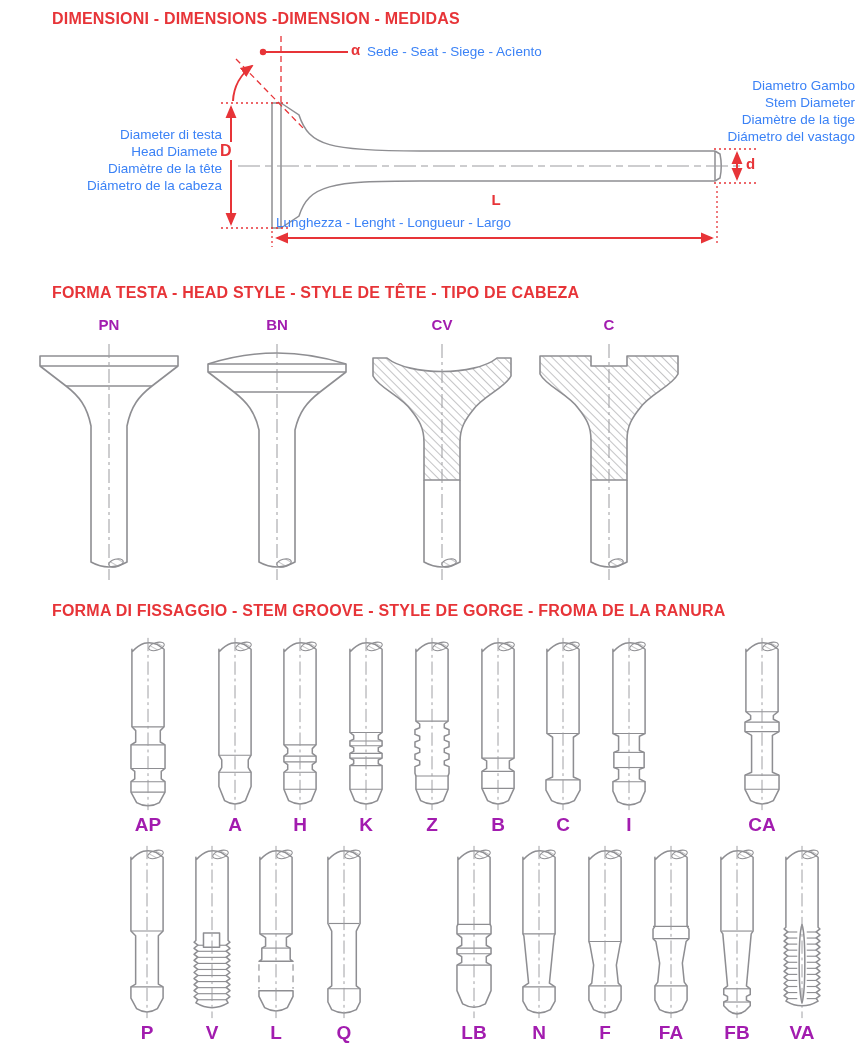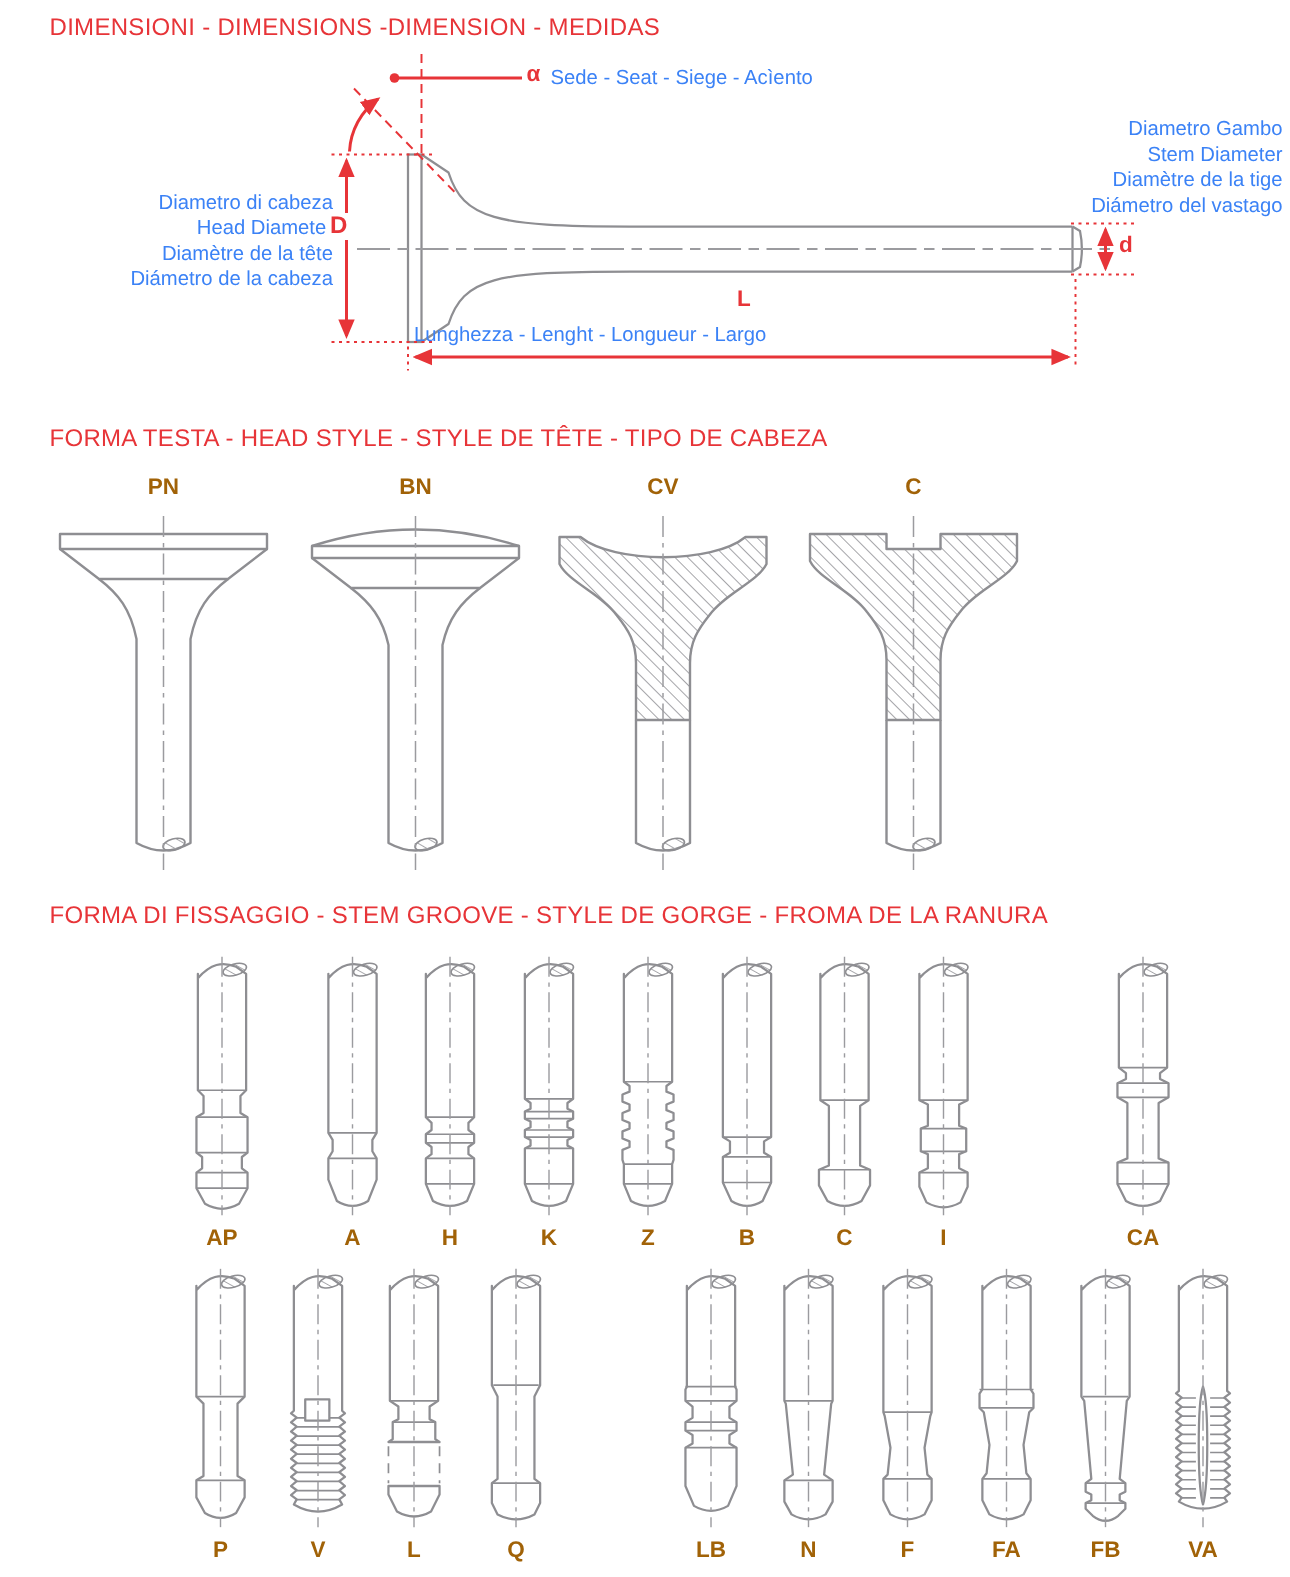--- a/index.html
+++ b/index.html
@@ -1,28 +1,28 @@
 <!DOCTYPE html>
 <html><head>
 <meta charset="utf-8">
 <style>
   html,body{margin:0;padding:0;background:#fff}
   .page{position:relative;width:860px;height:1051px;background:#fff;overflow:hidden;
         font-family:"Liberation Sans",sans-serif;}
-  .ttl{position:absolute;left:33px;margin:0;font-size:16px;font-weight:normal;color:#e73438;
+  .ttl{position:absolute;left:52px;margin:0;font-size:16px;font-weight:bold;color:#e73438;
        letter-spacing:.2px;white-space:nowrap}
   #t1{top:10px}#t2{top:284px}#t3{top:602px}
   .rtxt{position:absolute;color:#3b82f6;font-size:13.5px;line-height:17px;white-space:nowrap}
   .rab{text-align:right}
   .sym{position:absolute;color:#e73438;font-weight:bold;font-size:15px;background:#fff;padding:0 2px}
   .dimsvg{position:absolute;left:0;top:0}
   .hcell{position:absolute;top:314px;width:150px;text-align:center}
   .scell{position:absolute;width:62px;text-align:center}
-  .figlabel{font-size:15px;font-weight:bold;color:#a16207;height:24px;line-height:22px}
-  .scell .figlabel{font-size:15px;height:20px;line-height:18px}
+  .figlabel{font-size:15px;font-weight:bold;color:#a21caf;height:24px;line-height:22px}
+  .scell .figlabel{font-size:19px;height:20px;line-height:18px}
   
   .ow{fill:#fff;stroke:#8e8e92;stroke-width:1.6;stroke-linejoin:round}
   .ol{fill:none;stroke:#8e8e92;stroke-width:1.6;stroke-linejoin:round}
   .hf{fill:url(#hatch);stroke:#8e8e92;stroke-width:1.6;stroke-linejoin:round}
   .hl{stroke:#8e8e92;stroke-width:1.2}
   .dsh{stroke-dasharray:7 5}
   .hx{fill:url(#hatch);stroke:#8e8e92;stroke-width:1.1}
   .cl{stroke:#9b9b9f;stroke-width:1;stroke-dasharray:14 4 3 4}
   .gg{stroke:#8e8e92;stroke-width:1.5;fill:none}
   .cl2{stroke:#9b9b9f;stroke-width:1.2;stroke-dasharray:22 5 7 5;fill:none}
@@ -77,21 +77,21 @@
       <line class="rdot" x1="717" y1="186" x2="717" y2="244"></line>
       <line class="rdot" x1="272" y1="231" x2="272" y2="247"></line>
       <line class="rl" x1="277" y1="238" x2="712" y2="238" marker-start="url(#arr)" marker-end="url(#arr)"></line>
     </g>
   </svg>
 
   <div class="sym" style="left:349px;top:41px">α</div>
   <div class="rtxt" style="left:367px;top:43px">Sede - Seat - Siege - Acìento</div>
 
   <div class="rtxt rab" style="right:638px;top:126px">
-    <div>Diametro di cabeza</div>
+    <div>Diameter di testa</div>
     <div>Head Diameter</div>
     <div>Diamètre de la tête</div>
     <div>Diámetro de la cabeza</div>
   </div>
   <div class="sym" style="left:218px;top:142px;font-size:16px">D</div>
 
   <div class="rtxt rab" style="right:5px;top:77px">
     <div>Diametro Gambo</div>
     <div>Stem Diameter</div>
     <div>Diamètre de la tige</div>

